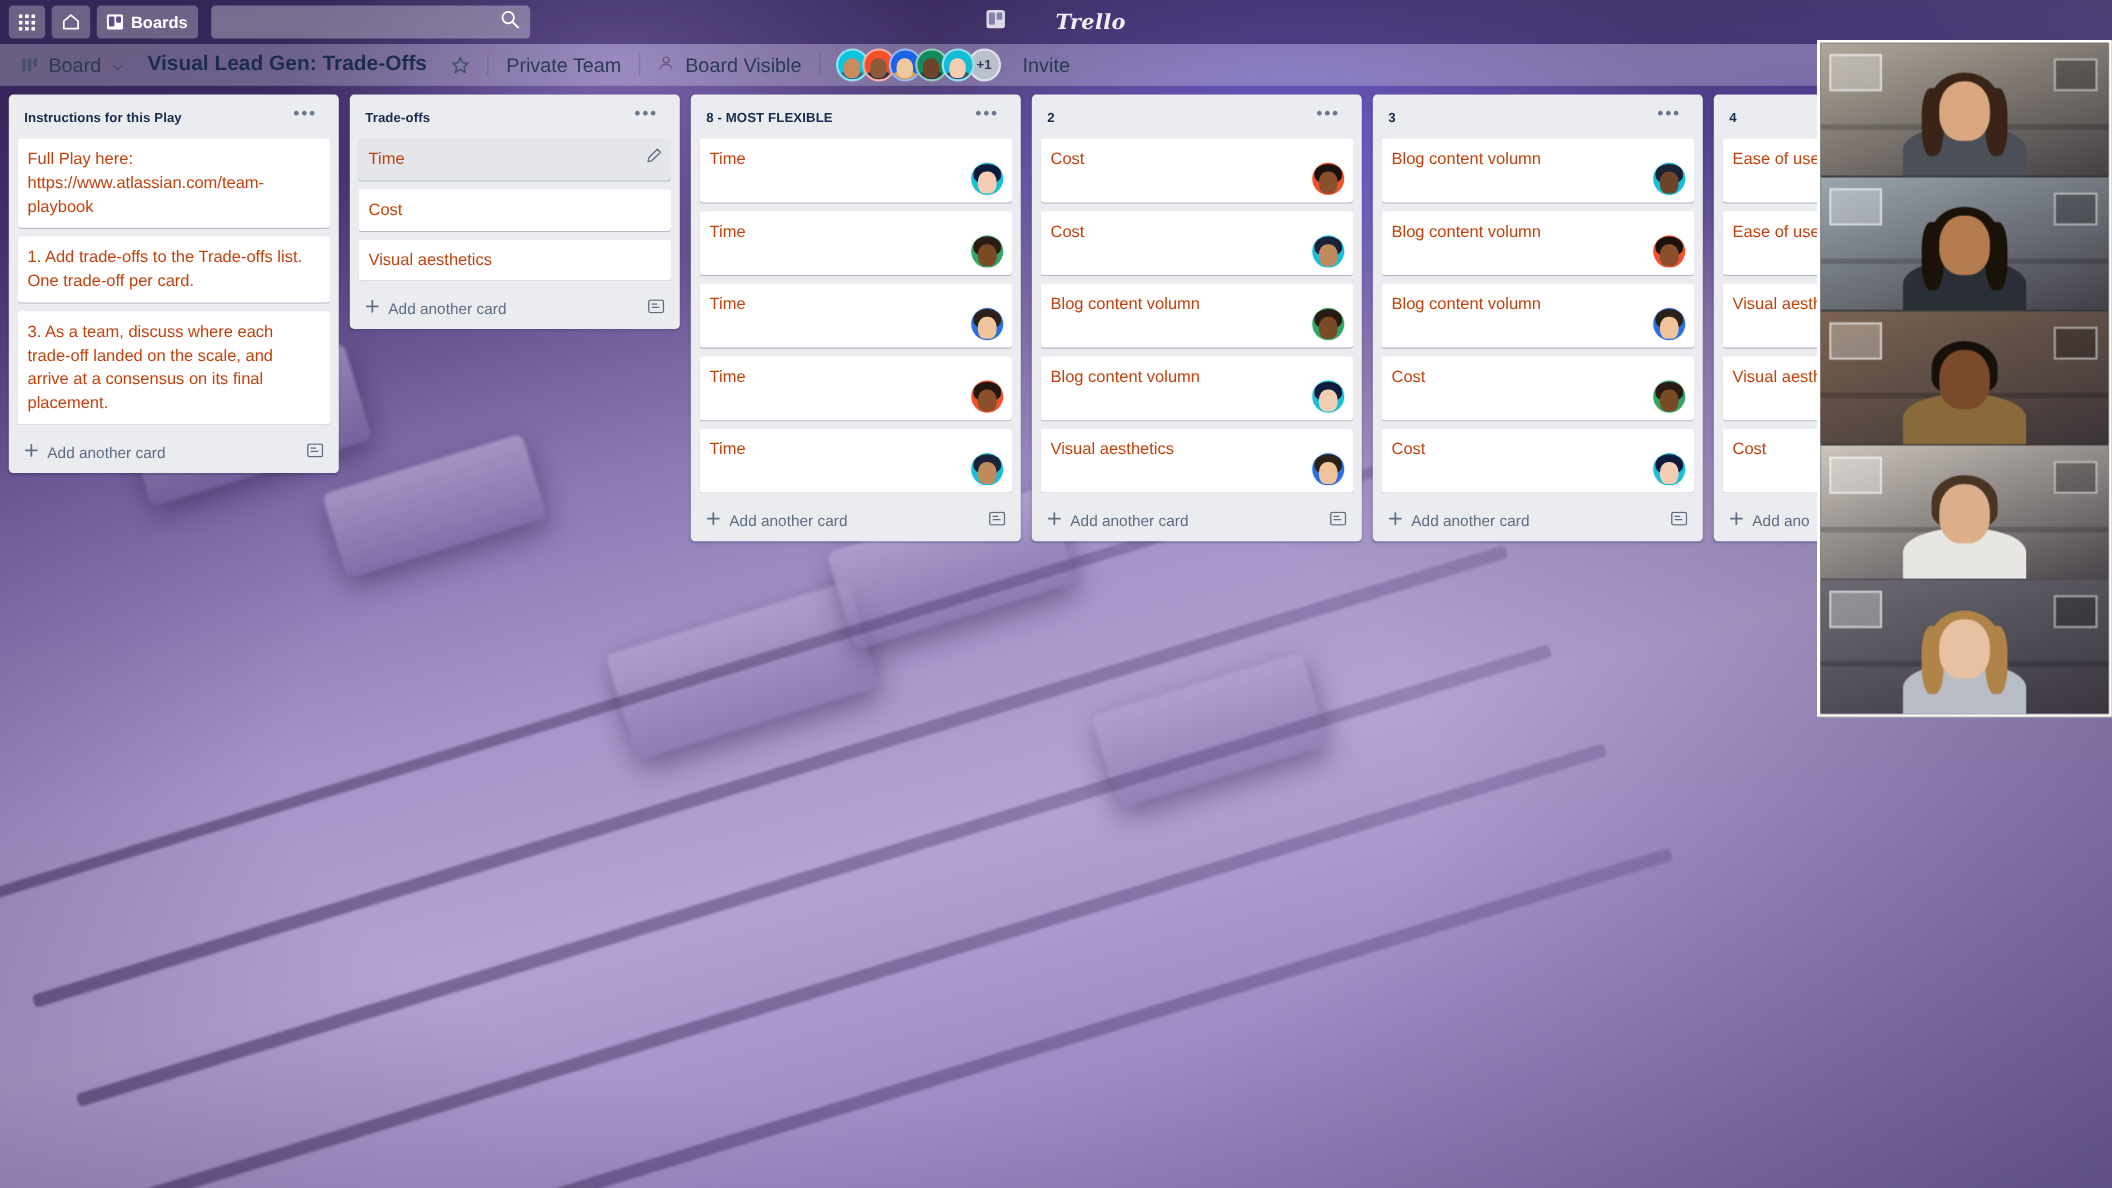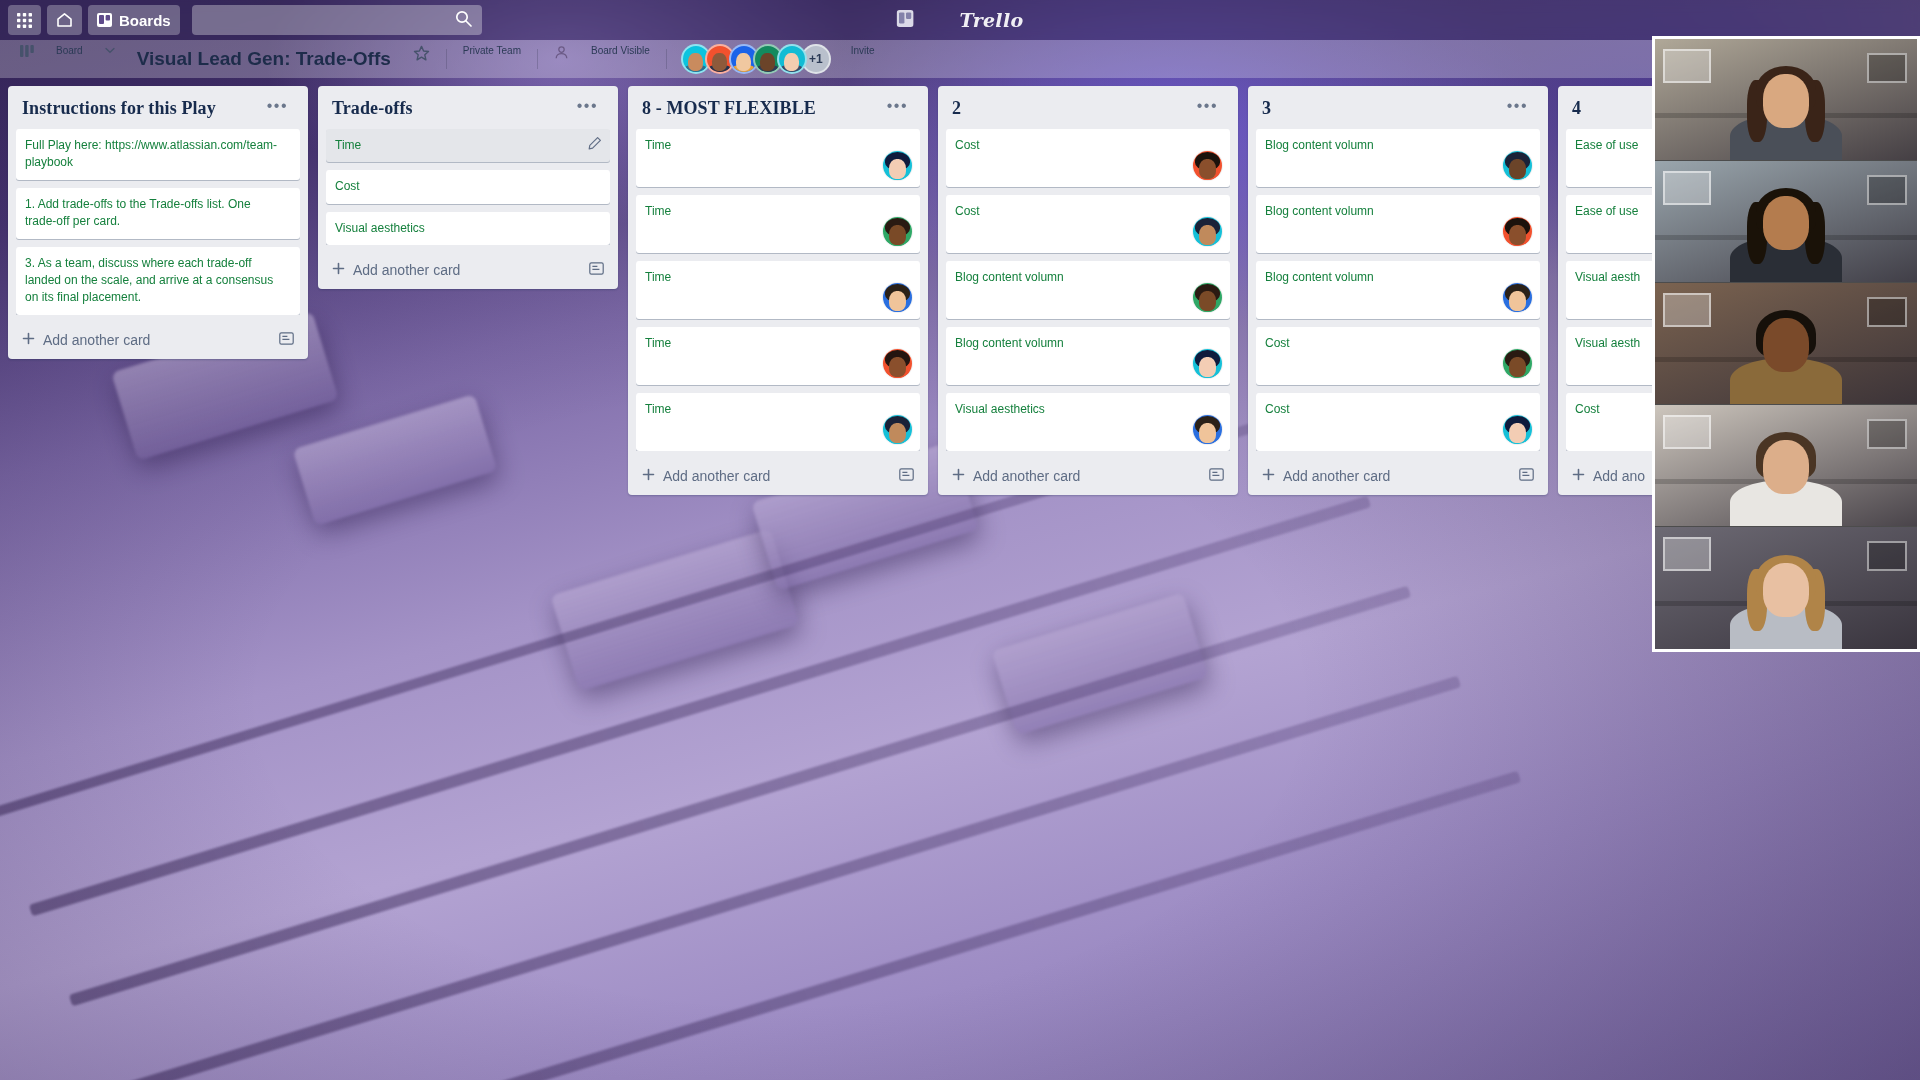--- a/index.html
+++ b/index.html
@@ -90,24 +90,24 @@
   
   #boardbar {
     position: absolute; top: 40px; left: 0; width: 1920px; height: 38px;
     display: flex; align-items: center; gap: 0px;
     padding: 0 10px;
     background: rgba(255,255,255,.26);
     z-index: 19;
     color: #253858;
   }
   .bb-item {
-    display: flex; gap: 22px;
+    display: flex; align-items: center; gap: 10px;
     height: 28px; padding: 0 10px;
     border-radius: 3px;
-    font-size: 10px;
+    font-size: 18px;
     color: #2b3a55;
     cursor: pointer;
   }
   .bb-title {
     font-size: 19px; font-weight: bold; color: #1d2c4a;
     padding: 0 12px;
     white-space: nowrap;
   }
   .bb-sep { width:1px; height:20px; background: rgba(60,60,90,.28); margin: 0 6px; }
   .avatars { display: flex; align-items: center; margin-left: 8px; }
@@ -148,36 +148,35 @@
     padding: 6px 8px 4px 8px;
     box-shadow: 0 1px 2px rgba(9,30,66,.25);
     max-height: 480px;
     display: flex; flex-direction: column;
   }
   .list-header {
     display: flex; align-items: center; justify-content: space-between;
     padding: 6px 6px 10px 6px;
   }
   .list-title {
-    font-size: 18px; font-weight: bold; color: #172b4d;
+    font-size: 12px; font-weight: bold; color: #172b4d;
     letter-spacing: .1px;
-    font-family: Liberation Serif, serif;
   }
   .list-menu {
     color: #6b778c; font-size: 16px; line-height: 8px;
     padding: 2px 6px 8px 6px; border-radius: 3px; cursor: pointer;
     letter-spacing: 1.5px;
   }
   .cards { display: flex; flex-direction: column; gap: 8px; overflow: hidden; }
   .card {
     background: #fff;
     border-radius: 3px;
     box-shadow: 0 1px 0 rgba(9,30,66,.25);
     padding: 8px 15px 8px 9px;
-    font-size: 12px; color: #15803d;
+    font-size: 15px; color: #c2410c;
     line-height: 1.45;
     cursor: pointer;
     position: relative;
   }
   .card.hovered { background: #e4e6ea; }
   .card .pencil {
     position: absolute; right: 8px; top: 7px;
     color: #42526e; opacity: .8;
   }
   .card.tall { min-height: 58px; padding-bottom: 24px; }

